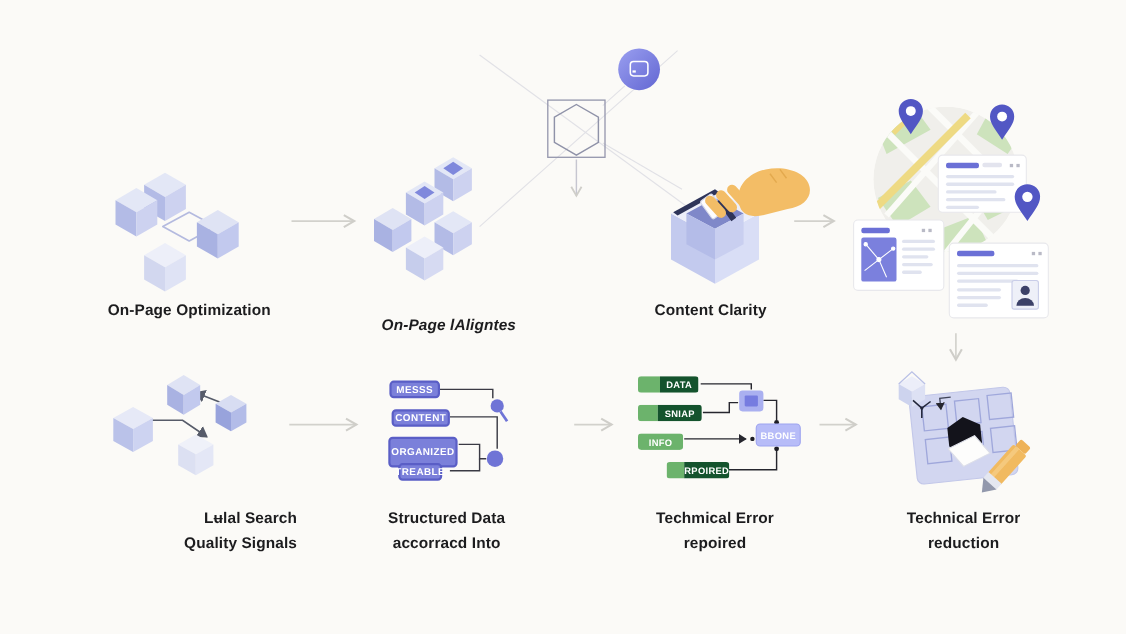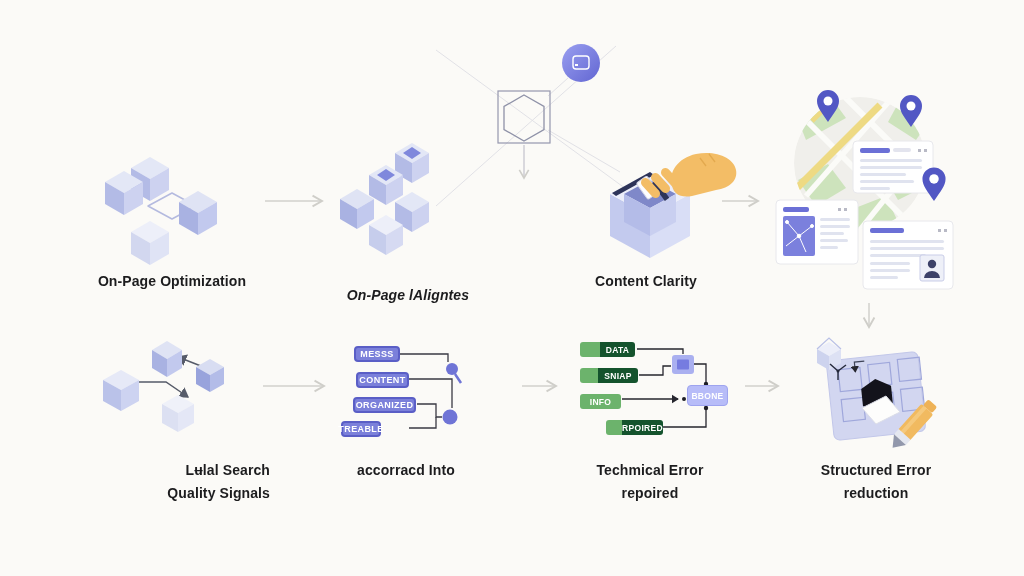--- a/index.html
+++ b/index.html
@@ -21,22 +21,22 @@
          display:flex;align-items:center;justify-content:center;letter-spacing:.3px;box-sizing:border-box;}
   #l-r1c1{left:40px;top:270px;width:264px;}
   #l-r1c2{left:302px;top:284px;width:212px;font-style:italic;}
   #l-r1c3{left:540px;top:270px;width:212px;}
   #l-r2c1{left:56px;top:459px;width:214px;text-align:right;}
   #l-r2c2{left:300px;top:459px;width:212px;}
   #l-r2c3{left:544px;top:459px;width:212px;}
   #l-r2c4{left:770px;top:459px;width:212px;}
   #t-messs{left:354px;top:346px;width:46px;height:16px;}
   #t-content{left:356px;top:372px;width:53px;height:16px;}
-  #t-organized{left:353px;top:397px;width:63px;height:16px;}
-  #t-treable{left:341px;top:421px;width:40px;height:16px;}
+  #t-organized{left:353px;top:397px;width:63px;height:28px;}
+  #t-treable{left:362px;top:421px;width:40px;height:16px;}
   #g-data{left:580px;top:342px;width:55px;}
   #g-sniap{left:580px;top:368px;width:58px;}
   #g-info{left:580px;top:394px;width:41px;}
   #g-rpoired{left:606px;top:420px;width:57px;}
   #g-data .seg-g{width:20px;} #g-sniap .seg-g{width:18px;} #g-rpoired .seg-g{width:16px;}
 </style>
 </head>
 <body>
 
 <div id="canvas">
@@ -347,28 +347,29 @@
 
 <div class="lbl" id="l-r1c1">On-Page Optimization</div>
 <div class="lbl" id="l-r1c2">On-Page lAligntes</div>
 <div class="lbl" id="l-r1c3">Content Clarity</div>
 
 <div class="lbl" id="l-r2c1">
   <div>Lʉlal Search</div>
   <div>Quality Signals</div>
 </div>
 <div class="lbl" id="l-r2c2">
+  <div>Structured Data</div>
   <div>accorracd Into</div>
 </div>
 <div class="lbl" id="l-r2c3">
   <div>Techmical Error</div>
   <div>repoired</div>
 </div>
 <div class="lbl" id="l-r2c4">
-  <div>Structured Error</div>
+  <div>Technical Error</div>
   <div>reduction</div>
 </div>
 
 <div class="tagp" id="t-messs">MESSS</div>
 <div class="tagp" id="t-content">CONTENT</div>
 <div class="tagp" id="t-organized">ORGANIZED</div>
 <div class="tagp" id="t-treable">TREABLE</div>
 
 <div class="tagg" id="g-data">
   <div class="seg-g"></div>

